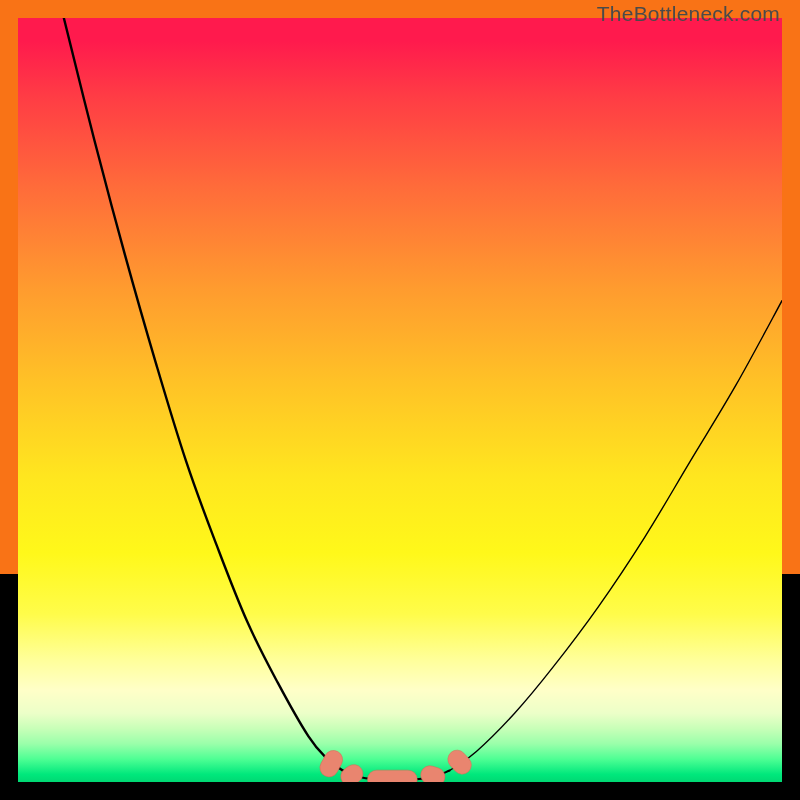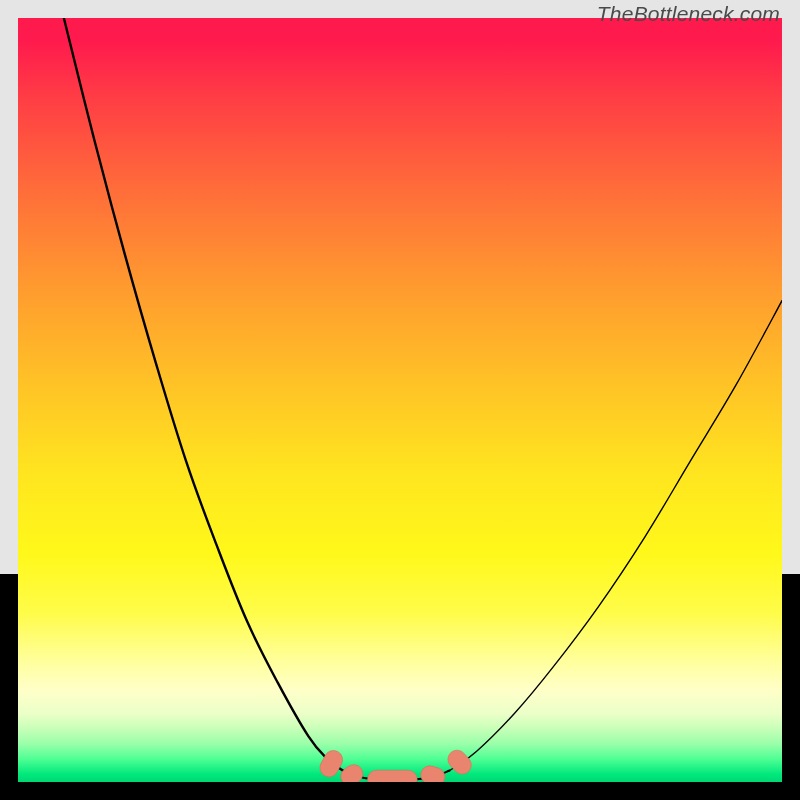--- a/index.html
+++ b/index.html
@@ -10,22 +10,21 @@
     background: #000;
     overflow: hidden;
     font-family: Arial, Helvetica, sans-serif;
   }
   .frame {
     position: absolute;
     top: 0;
     left: 0;
     width: 800px;
     height: 574px;
-    background: #e5e5e5;
-    font-style: italic;
+    background: #f97316;
   }
   .plot {
     position: absolute;
     top: 18px;
     left: 18px;
     width: 764px;
     height: 764px;
     overflow: hidden;
   }
   .gradient {

